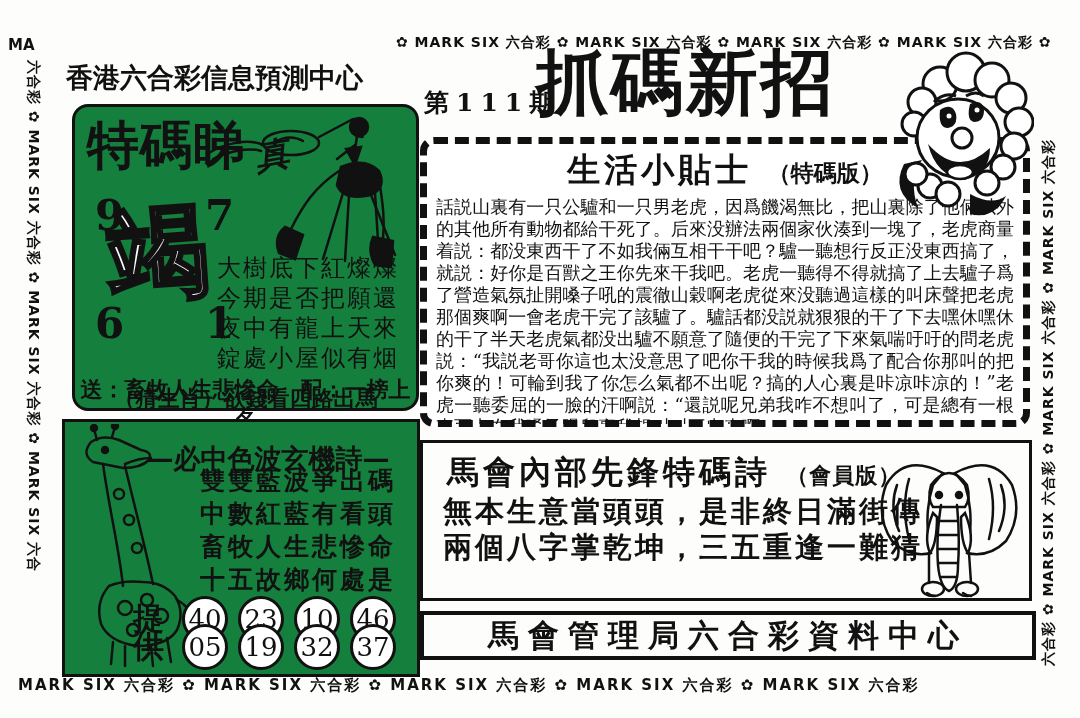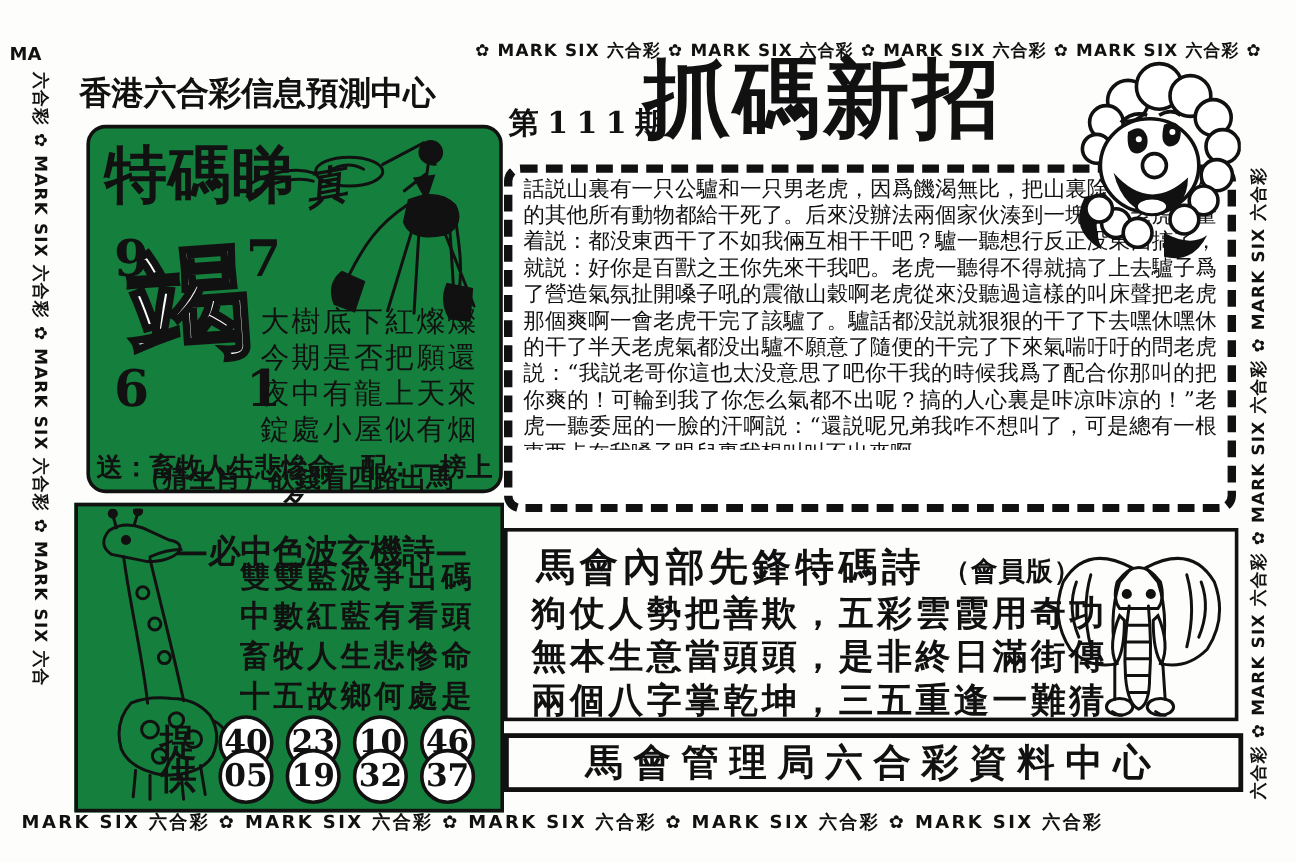--- a/index.html
+++ b/index.html
@@ -44,21 +44,21 @@
   .tema-hint{left:0;top:277px;width:100%;text-align:center;font-size:22px;font-weight:bold;
     font-family:"DejaVu Sans","Liberation Sans",sans-serif;}
   .sebo-box{left:62px;top:419px;width:352px;height:252px;}
   .sebo-title{left:58px;top:19px;width:290px;text-align:center;font-size:27px;font-weight:900;}
   .sebo-poem{left:118px;top:42px;width:230px;text-align:center;
     font-size:25px;line-height:33px;font-weight:bold;letter-spacing:3px;}
   .ball-row{left:68px;width:280px;display:flex;align-items:center;}
   .ball-row .lbl{font-size:31px;font-weight:900;margin-right:18px;}
   .ball{
     display:inline-flex;width:40px;height:40px;border:3px solid #111;border-radius:50%;
-    justify-content:center;align-items:center;font-size:26px;font-weight:bold;
+    justify-content:center;align-items:center;font-size:26px;font-weight:normal;
     margin-right:10px;background:#fff;
   }
   
   .issue{left:424px;top:86px;font-size:25px;font-weight:bold;letter-spacing:7px;}
   .masthead{left:536px;top:46px;font-size:72px;font-weight:900;letter-spacing:3px;line-height:1;}
   .tips-box{
     left:420px;top:137px;width:610px;height:290px;
     border:7px dashed #111;border-radius:14px;background:#fff;box-sizing:border-box;
   }
   .tips-title{width:100%;text-align:center;margin-top:4px;font-size:33px;font-weight:900;
@@ -227,30 +227,33 @@
     <ellipse cx="86" cy="126" rx="13" ry="7" fill="#fff" stroke="#111" stroke-width="2.5"></ellipse>
     <g fill="#fff" stroke="#111" stroke-width="3">
       <circle cx="56" cy="140" r="12"></circle>
         <circle cx="42" cy="128" r="11"></circle>
         <circle cx="74" cy="148" r="12"></circle>
     </g>
   </svg>
 </div>
 
 <div class="abs tips-box">
+  <div class="tips-title">
+    <span>生活小貼士</span>
+    <span class="edition">（特碼版）</span>
+  </div>
   <div class="tips-story">話説山裏有一只公驢和一只男老虎，因爲饑渴無比，把山裏除了他倆以外的其他所有動物都給干死了。后來没辦法兩個家伙湊到一塊了，老虎商量着説：都没東西干了不如我倆互相干干吧？驢一聽想行反正没東西搞了，就説：好你是百獸之王你先來干我吧。老虎一聽得不得就搞了上去驢子爲了營造氣氛扯開嗓子吼的震徹山穀啊老虎從來没聽過這樣的叫床聲把老虎那個爽啊一會老虎干完了該驢了。驢話都没説就狠狠的干了下去嘿休嘿休的干了半天老虎氣都没出驢不願意了隨便的干完了下來氣喘吁吁的問老虎説：“我説老哥你這也太没意思了吧你干我的時候我爲了配合你那叫的把你爽的！可輪到我了你怎么氣都不出呢？搞的人心裏是咔凉咔凉的！”老虎一聽委屈的一臉的汗啊説：“還説呢兄弟我咋不想叫了，可是總有一根東西卡在我嗓子眼兒裏我想叫叫不出來啊……</div>
 </div>
 
 <div class="abs pioneer-box">
   <div class="abs pioneer-title">
     <span>馬會內部先鋒特碼詩</span>
     <span class="edition">（會員版）</span>
   </div>
   <div class="abs pioneer-lines">
-    <div>狗仗人勢把善欺，五彩雲霞用奇功</div>
     <div>無本生意當頭頭，是非終日滿街傳</div>
     <div>兩個八字掌乾坤，三五重逢一難猜</div>
   </div>
 
   <div class="abs art" style="right:6px;top:2px;width:150px;height:155px;">
     <svg width="150" height="155" viewBox="0 0 150 155" fill="none" stroke="#111" stroke-width="2.5" stroke-linecap="round">
       <path d="M70 28 Q32 8 13 40 Q2 70 19 96 Q36 113 58 108 Q50 70 60 40 z"></path>
       <path d="M24 40 Q16 62 26 86"></path>
         <path d="M36 34 Q28 62 36 94"></path>
       <path d="M82 28 Q120 8 139 40 Q150 70 133 96 Q116 113 94 108 Q102 70 92 40 z"></path>

